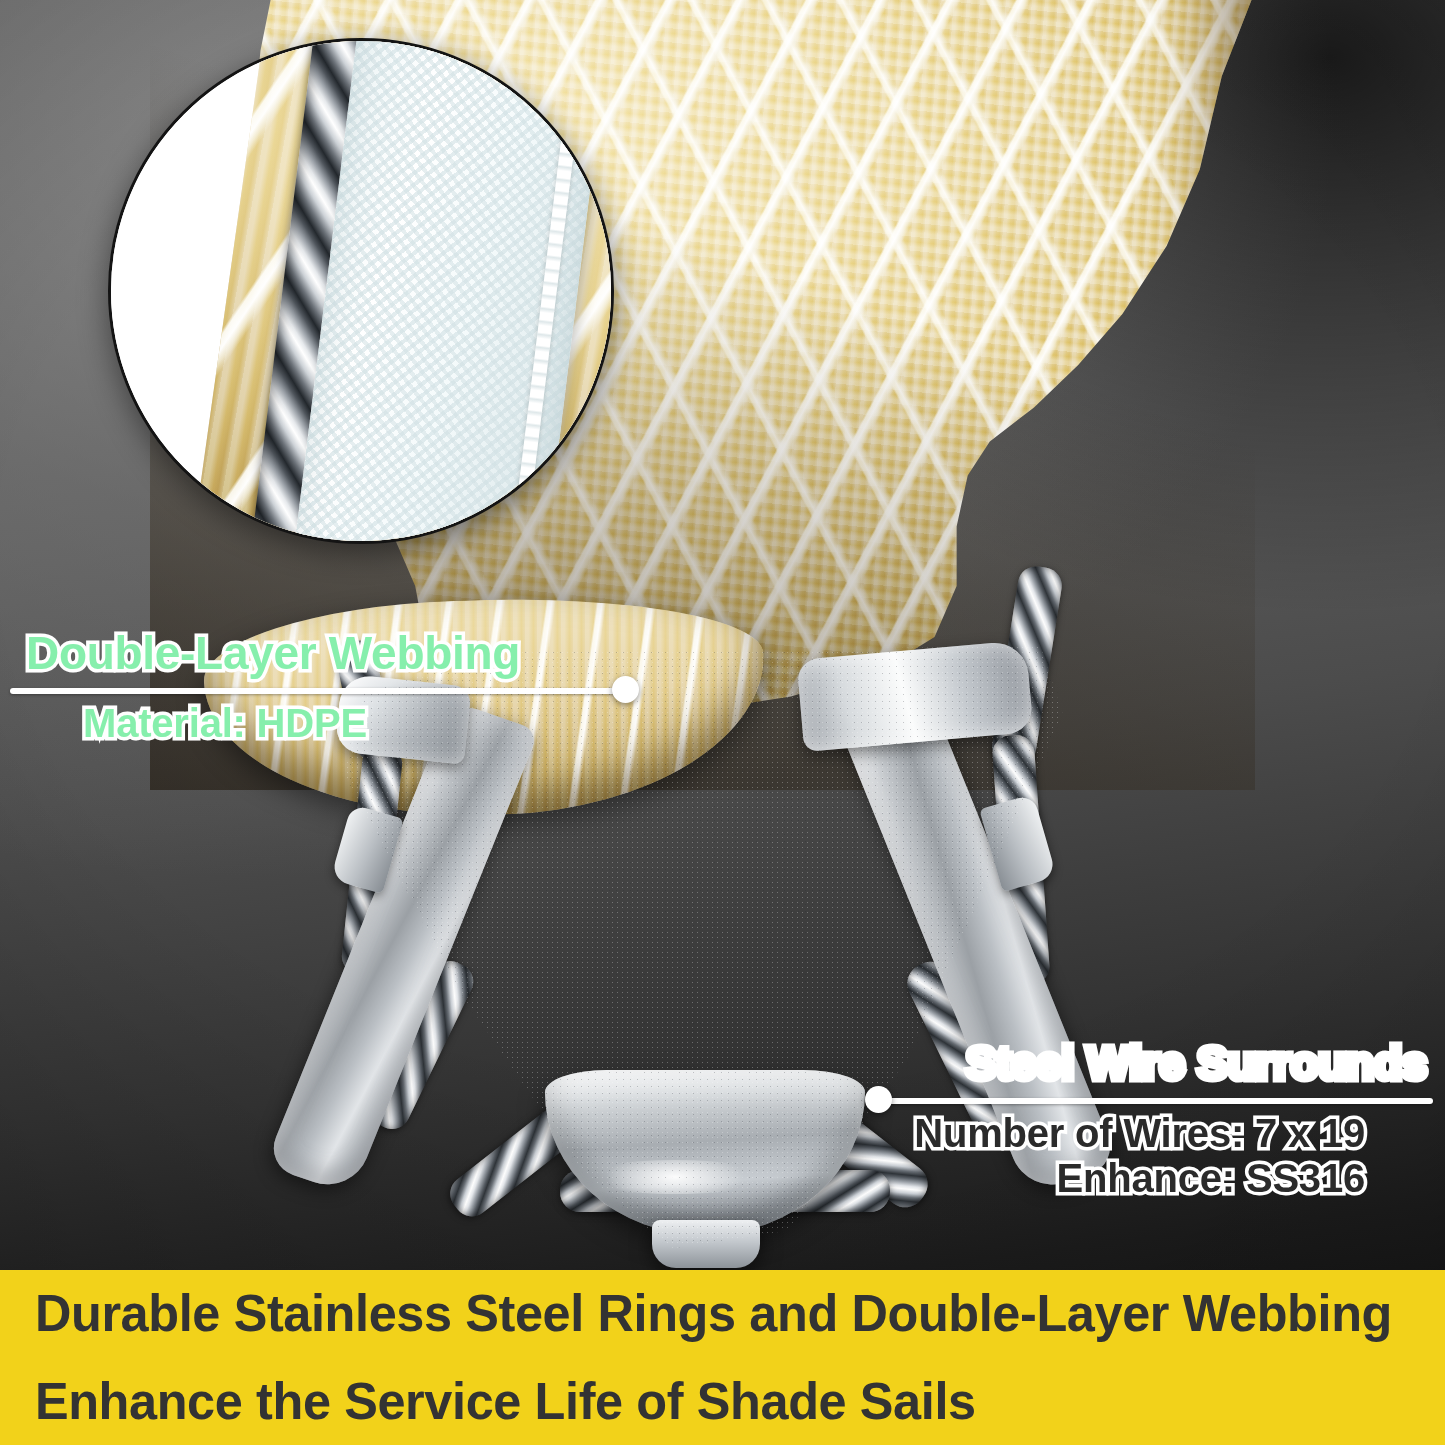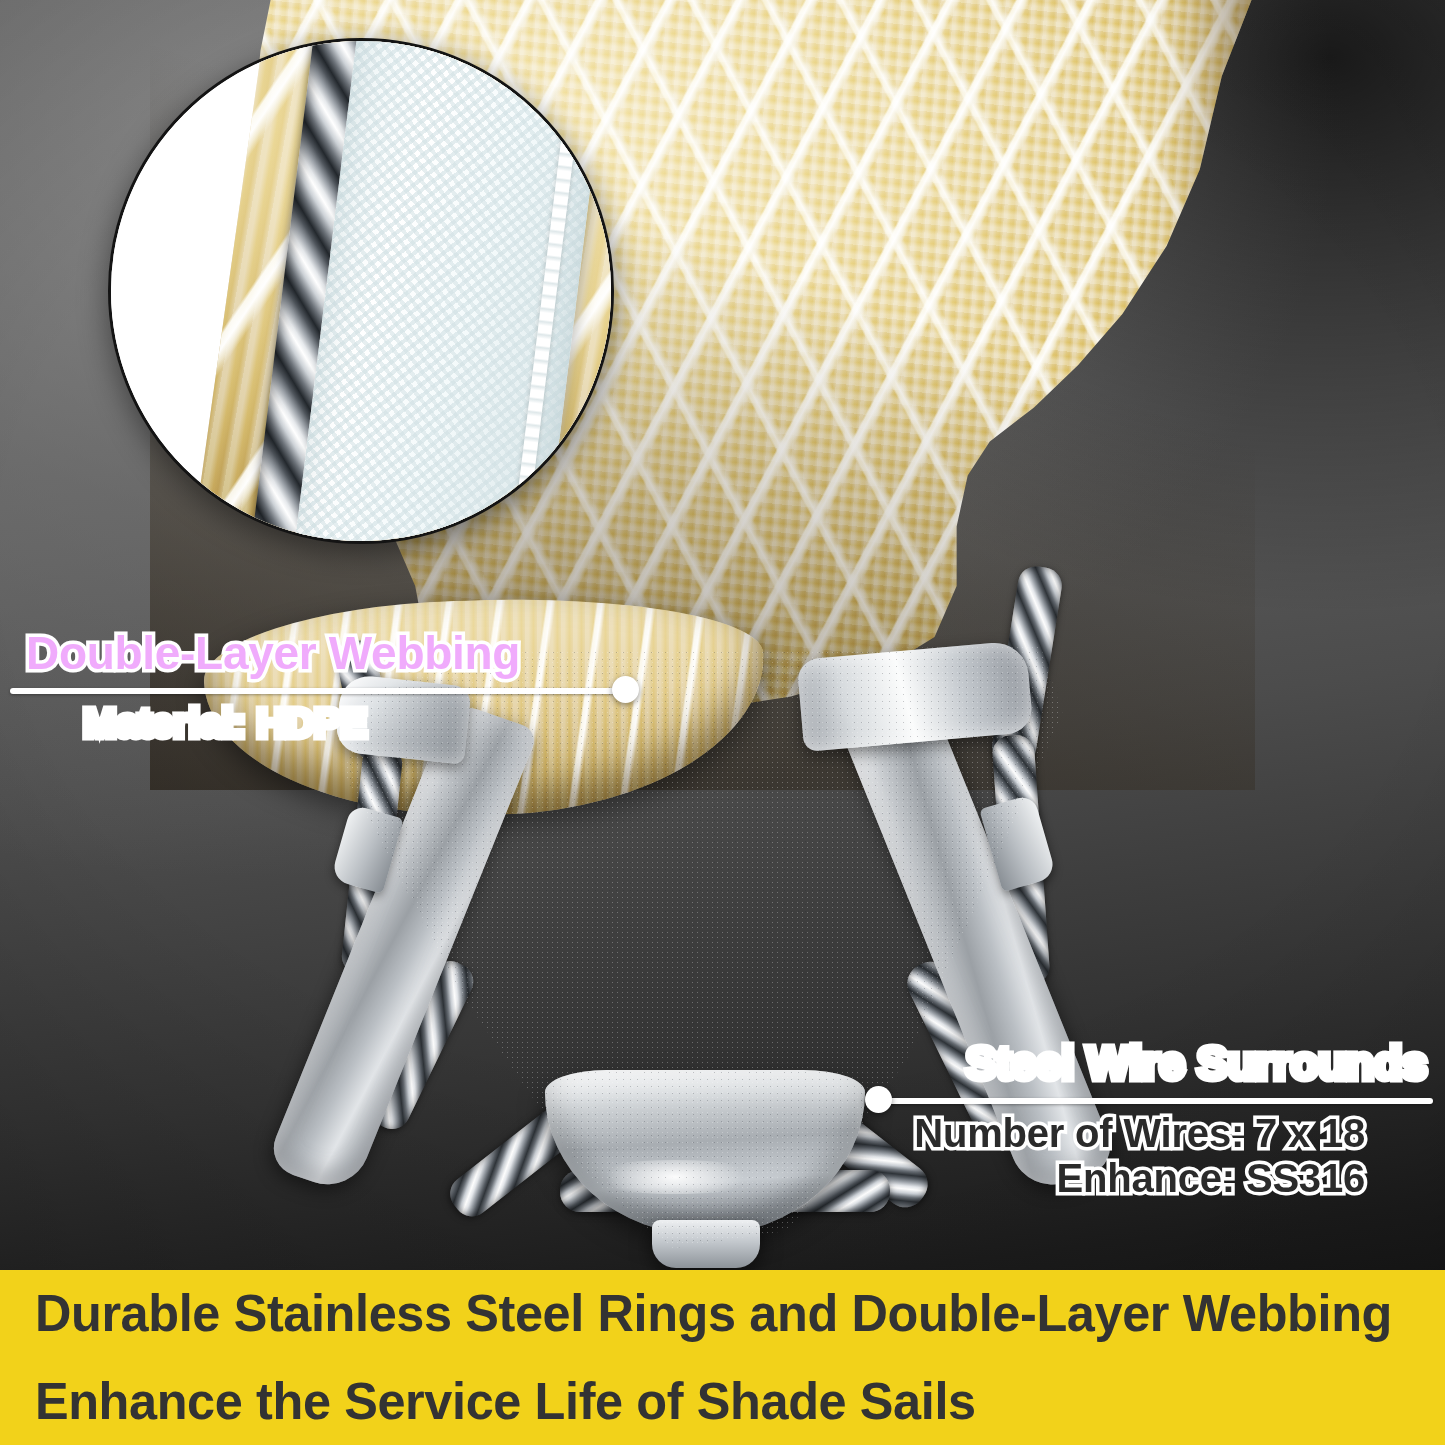--- a/index.html
+++ b/index.html
@@ -179,30 +179,30 @@
     background:repeating-linear-gradient(180deg,#ffffff 0px,#ffffff 7px,#dfe8ea 9px,#ffffff 13px);
     border-radius:7px;box-shadow:0 0 5px rgba(0,0,0,.18);}
 
   
   .callout{position:absolute;}
   .co-title{font-weight:700;letter-spacing:-.3px;white-space:nowrap;}
   .co-sub{font-weight:700;letter-spacing:-.2px;white-space:nowrap;}
 
   .callout-left{left:0px;top:630px;width:660px;}
   .callout-left .co-title{
-    font-size:46px;color:#f0abfc;padding-left:26px;line-height:1.02;
+    font-size:46px;color:#86efac;padding-left:26px;line-height:1.02;
     -webkit-text-stroke:7px #ffffff;paint-order:stroke fill;
     text-shadow:0 0 2px rgba(255,255,255,.9);}
   .callout-left .co-line{position:relative;margin:9px 0 6px 10px;height:9px;width:620px;}
   .callout-left .co-line .bar{position:absolute;left:0;top:2px;width:620px;height:6px;
     background:#ffffff;border-radius:3px;box-shadow:0 1px 3px rgba(0,0,0,.35);}
   .callout-left .co-line .dot{position:absolute;left:602px;top:-10px;width:27px;height:27px;
     background:#ffffff;border-radius:50%;box-shadow:0 2px 6px rgba(0,0,0,.4);}
   .callout-left .co-sub{
-    font-size:40px;color:#ffffff;text-align:center;width:450px;margin-left:0px;
+    font-size:40px;color:#86efac;text-align:center;width:450px;margin-left:0px;
     -webkit-text-stroke:7px #ffffff;paint-order:stroke fill;}
 
   .callout-right{left:785px;top:1040px;width:660px;text-align:right;}
   .callout-right .co-title{
     font-size:46px;color:#ffffff;padding-right:18px;line-height:1.02;
     -webkit-text-stroke:7px #ffffff;paint-order:stroke fill;}
   .callout-right .co-line{position:relative;margin:9px 0 6px 0;height:9px;width:660px;}
   .callout-right .co-line .bar{position:absolute;left:96px;top:2px;width:552px;height:6px;
     background:#ffffff;border-radius:3px;box-shadow:0 1px 3px rgba(0,0,0,.35);}
   .callout-right .co-line .dot{position:absolute;left:80px;top:-10px;width:27px;height:27px;
@@ -271,21 +271,21 @@
     </div>
     <div class="co-sub">Material: HDPE</div>
   </div>
 
   <div class="callout callout-right">
     <div class="co-title">Steel Wire Surrounds</div>
     <div class="co-line">
       <div class="bar"></div>
       <div class="dot"></div>
     </div>
-    <div class="co-sub">Number of Wires: 7 x 18</div>
+    <div class="co-sub">Number of Wires: 7 x 19</div>
     <div class="co-sub">Enhance: SS316</div>
   </div>
 
   <div class="banner">
     <div class="banner-line">Durable Stainless Steel Rings and Double-Layer Webbing</div>
     <div class="banner-line">Enhance the Service Life of Shade Sails</div>
   </div>
 
 </div>
 

